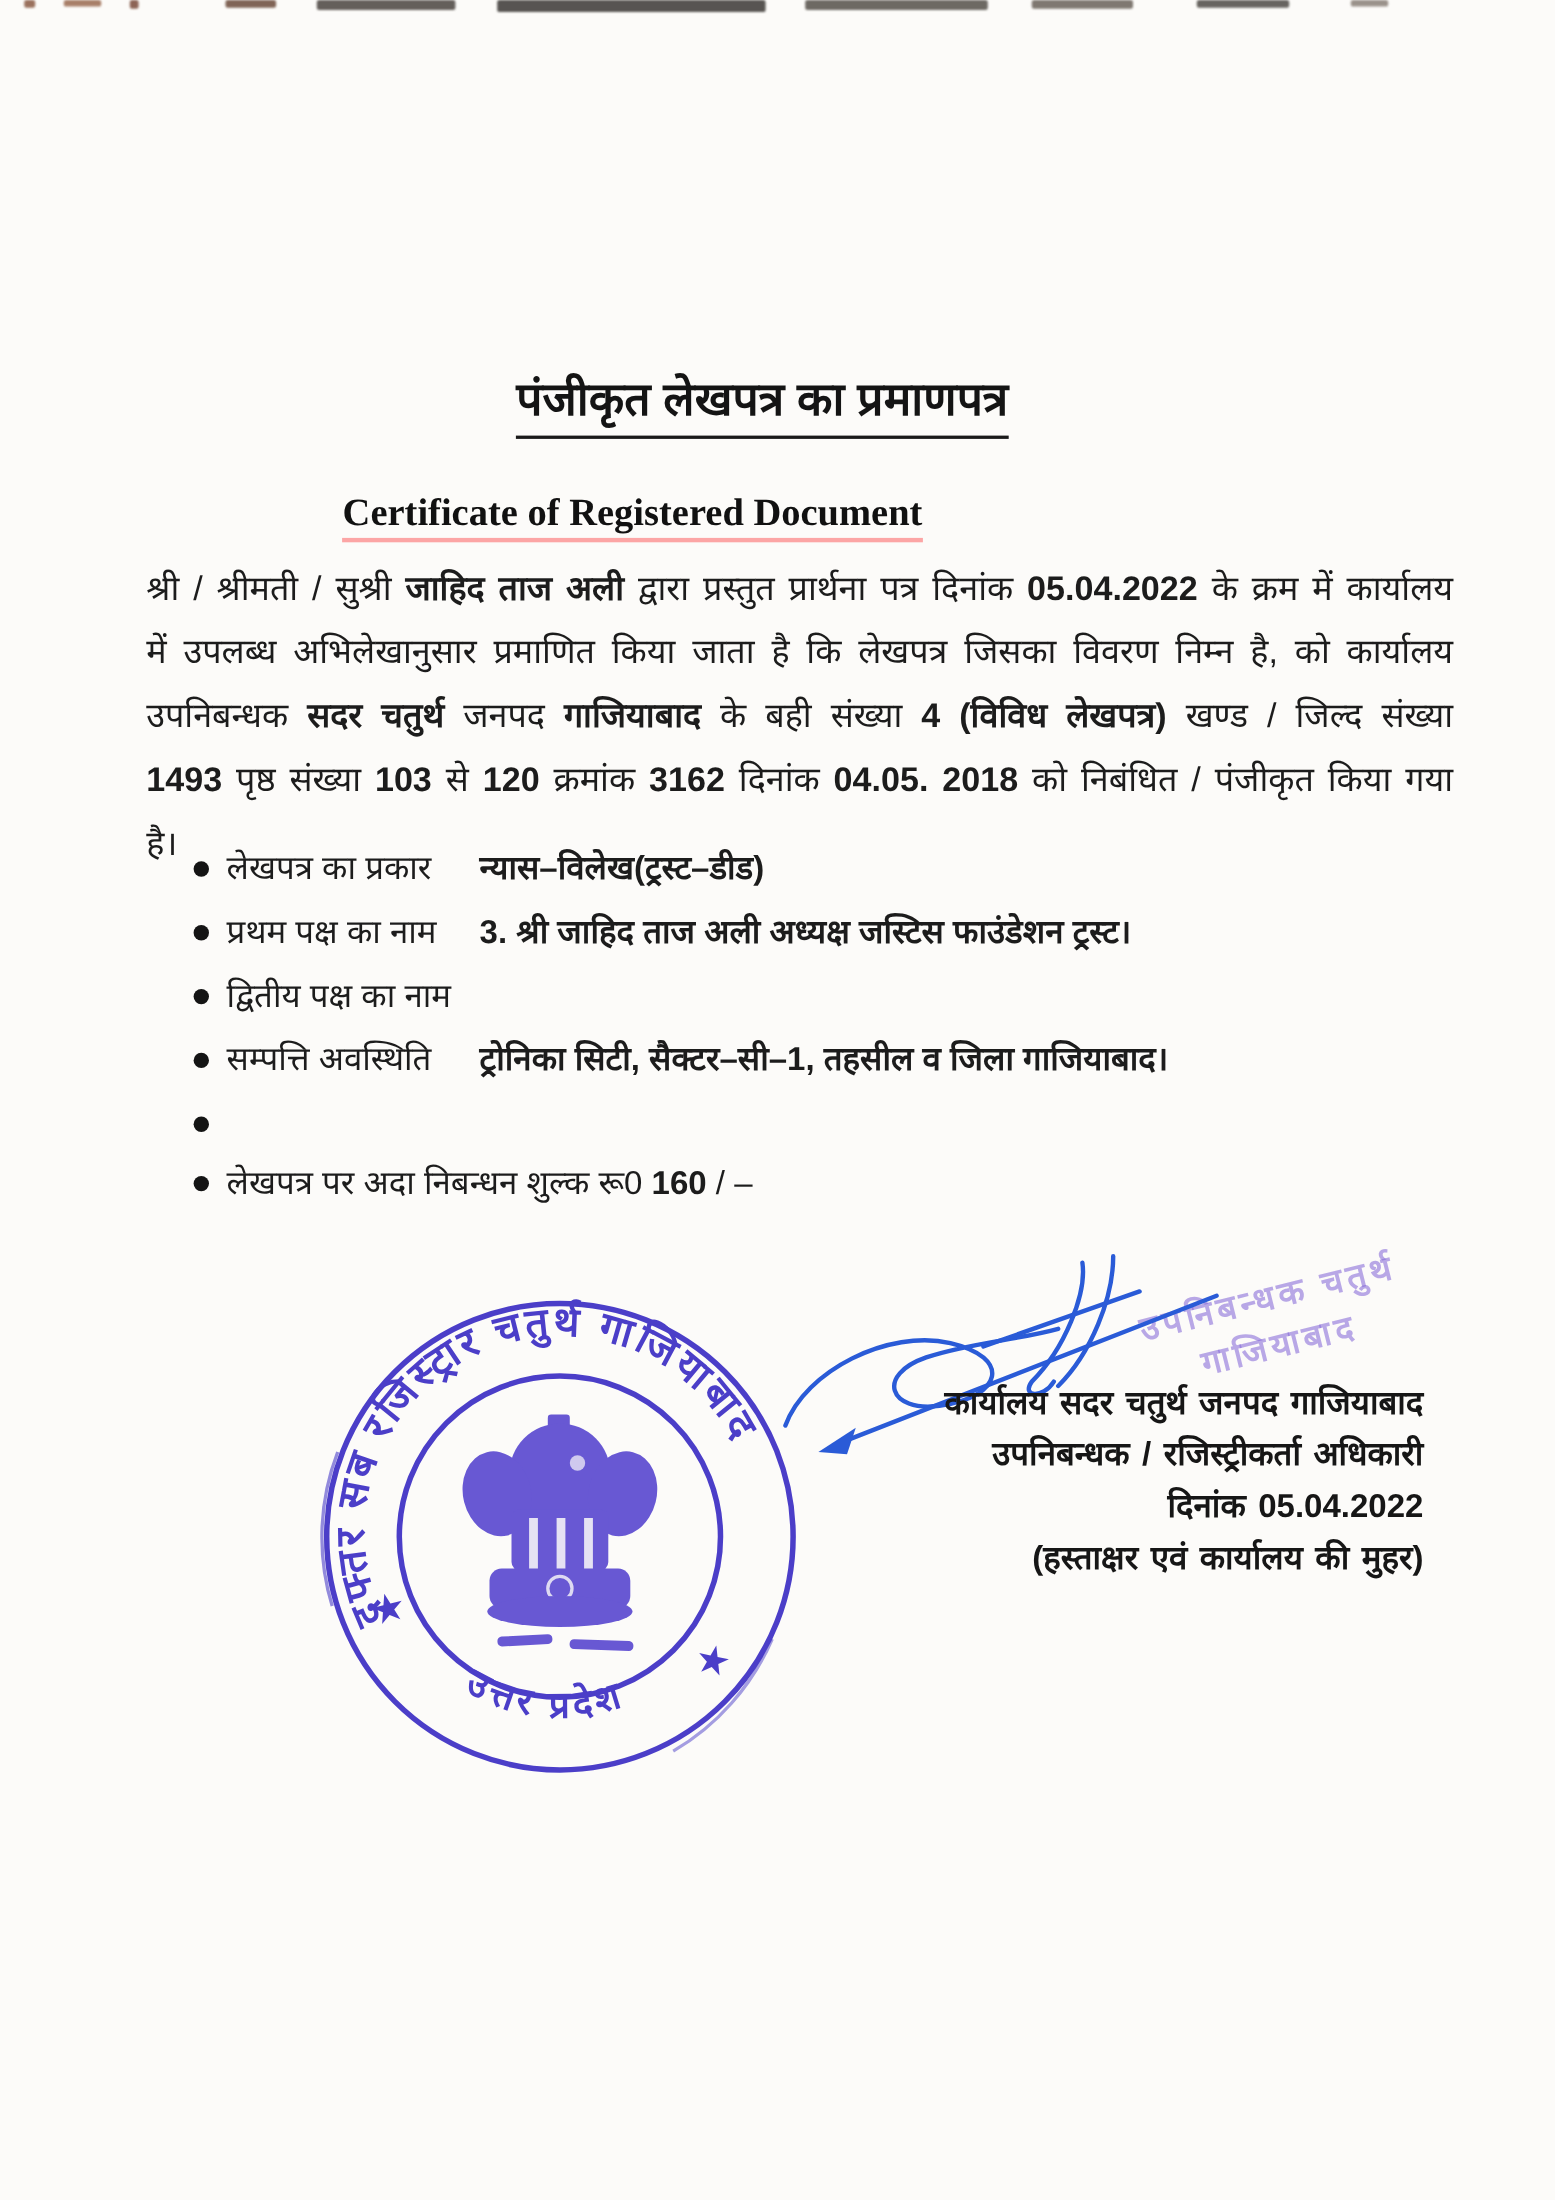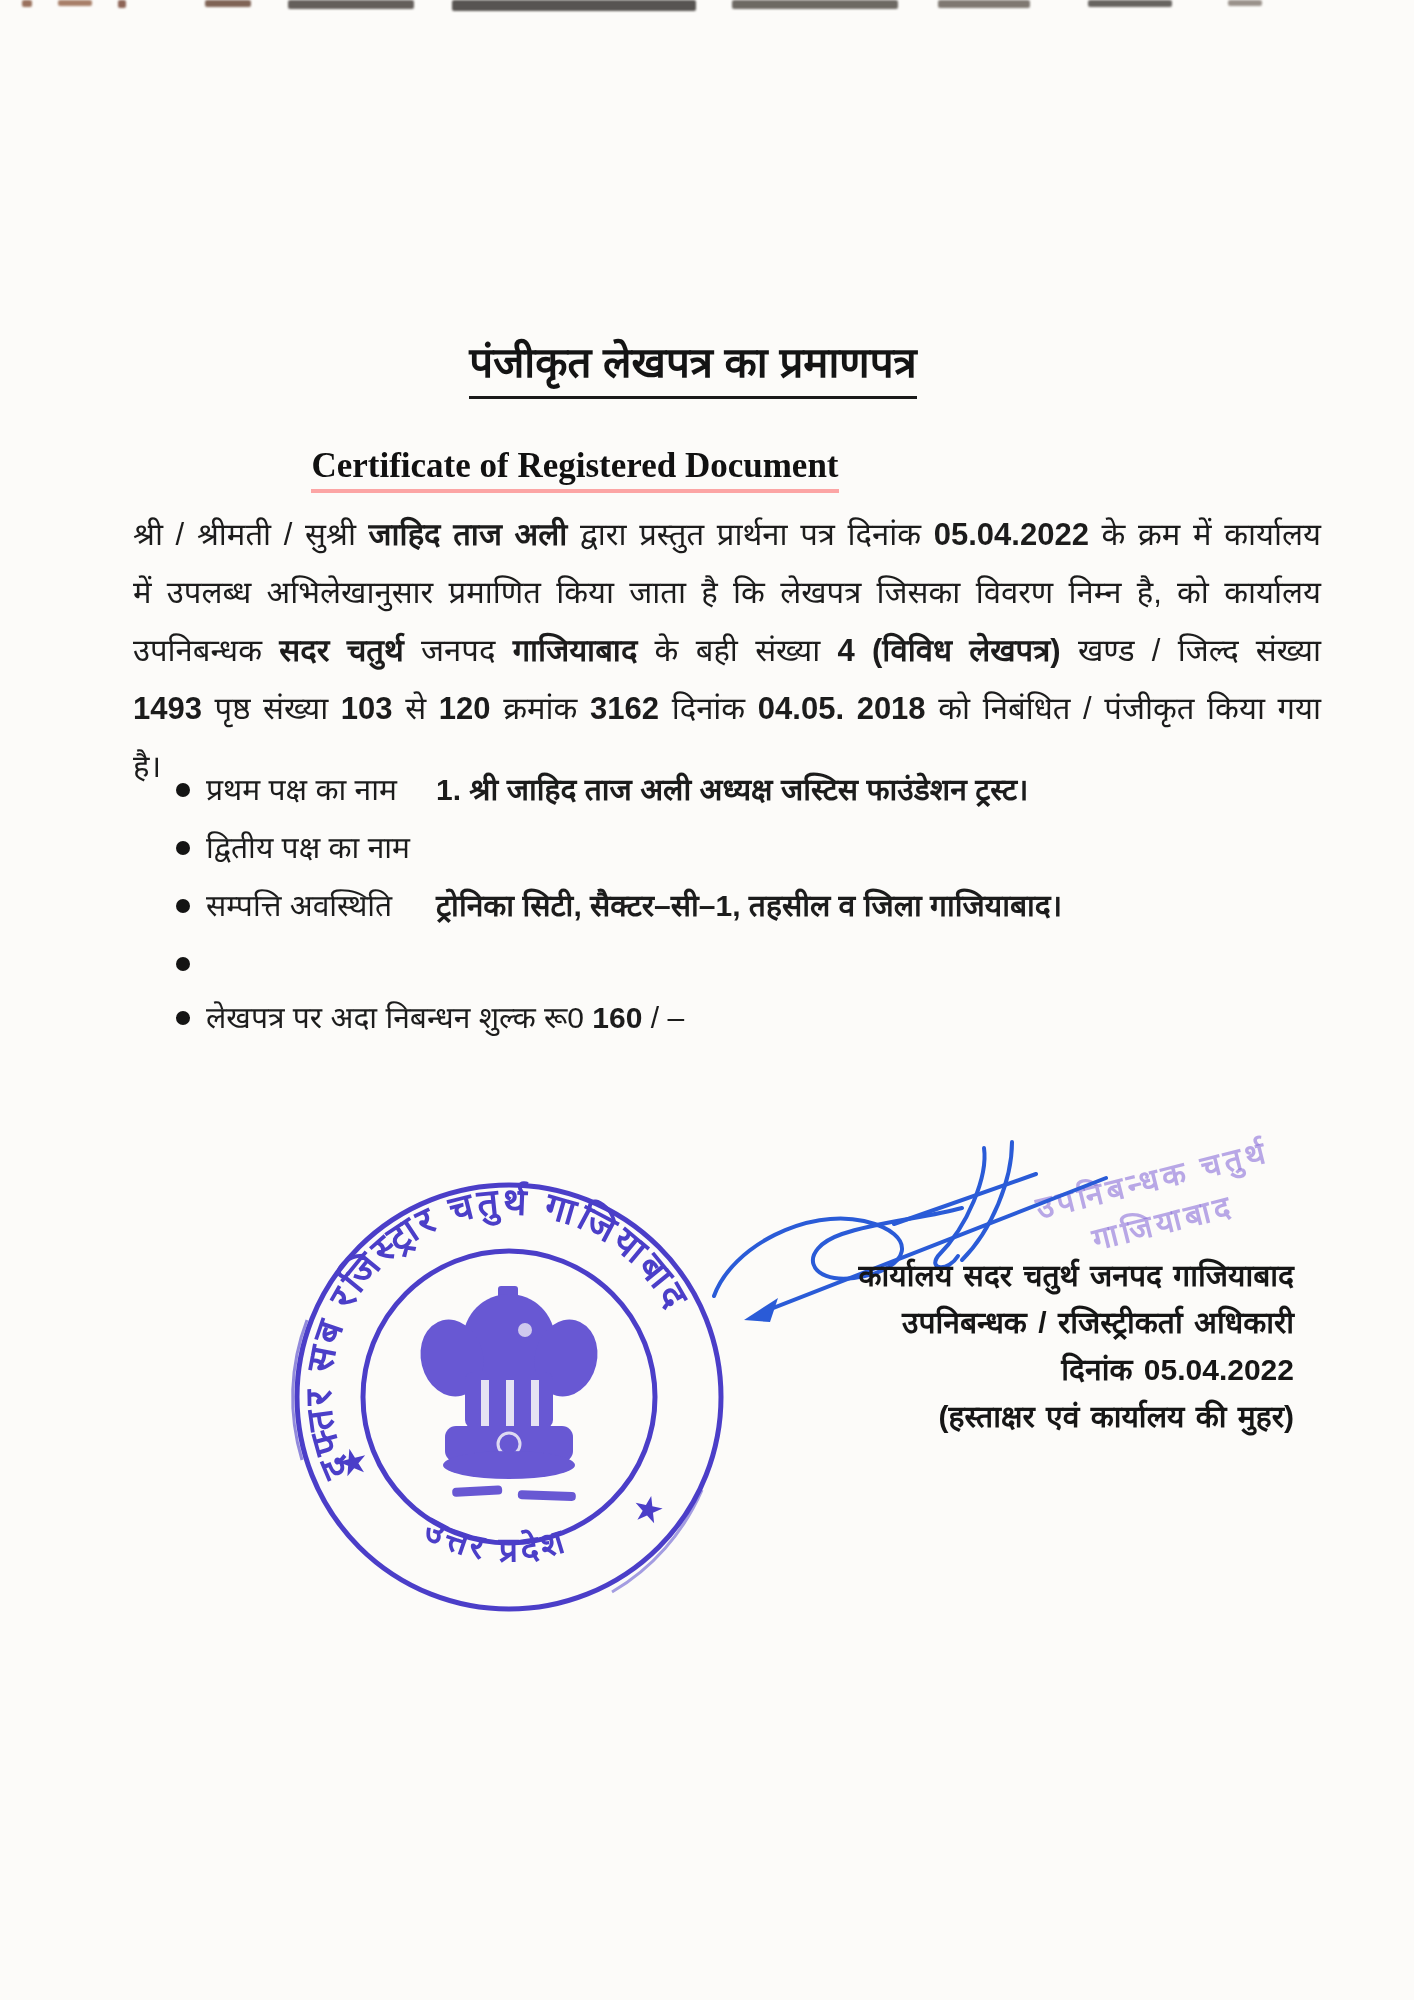--- a/index.html
+++ b/index.html
@@ -64,25 +64,30 @@
 </div>
 
 <div class="abs title-en">
   <span class="u">Certificate of Registered Document</span>
 </div>
 
 <div class="abs para"><span style="font-weight: 400;">श्री / श्रीमती / सुश्री </span><span style="font-weight: 700;">जाहिद ताज अली</span><span style="font-weight: 400;"> द्वारा प्रस्तुत प्रार्थना पत्र दिनांक </span><span style="font-weight: 700;">05.04.2022</span><span style="font-weight: 400;"> के क्रम में कार्यालय में उपलब्ध अभिलेखानुसार प्रमाणित किया जाता है कि लेखपत्र जिसका विवरण निम्न है, को कार्यालय उपनिबन्धक </span><span style="font-weight: 700;">सदर चतुर्थ</span><span style="font-weight: 400;"> जनपद </span><span style="font-weight: 700;">गाजियाबाद</span><span style="font-weight: 400;"> के बही संख्या </span><span style="font-weight: 700;">4 (विविध लेखपत्र)</span><span style="font-weight: 400;"> खण्ड / जिल्द संख्या </span><span style="font-weight: 700;">1493</span><span style="font-weight: 400;"> पृष्ठ संख्या </span><span style="font-weight: 700;">103</span><span style="font-weight: 400;"> से </span><span style="font-weight: 700;">120</span><span style="font-weight: 400;"> क्रमांक </span><span style="font-weight: 700;">3162</span><span style="font-weight: 400;"> दिनांक </span><span style="font-weight: 700;">04.05. 2018</span><span style="font-weight: 400;"> को निबंधित / पंजीकृत किया गया है।</span></div>
 
 <div class="abs bullets">
 
+  <div class="brow">
+    <span class="bdot"></span>
+    <span class="blabel">लेखपत्र का प्रकार</span>
+    <span class="bvalue"><span style="font-weight: 700;">न्यास–विलेख(ट्रस्ट–डीड)</span></span>
+  </div>
 
   <div class="brow">
     <span class="bdot"></span>
     <span class="blabel">प्रथम पक्ष का नाम</span>
-    <span class="bvalue"><span style="font-weight: 700;">1. श्री जाहिद ताज अली अध्यक्ष जस्टिस फाउंडेशन ट्रस्ट।</span></span>
+    <span class="bvalue"><span style="font-weight: 700;">3. श्री जाहिद ताज अली अध्यक्ष जस्टिस फाउंडेशन ट्रस्ट।</span></span>
   </div>
 
   <div class="brow">
     <span class="bdot"></span>
     <span class="blabel">द्वितीय पक्ष का नाम</span>
     <span class="bvalue"></span>
   </div>
 
 
   <div class="brow">

